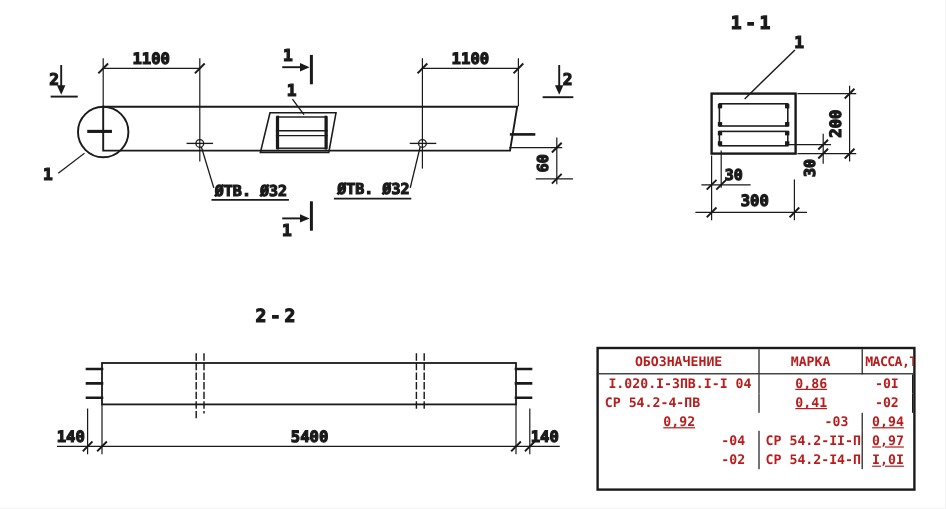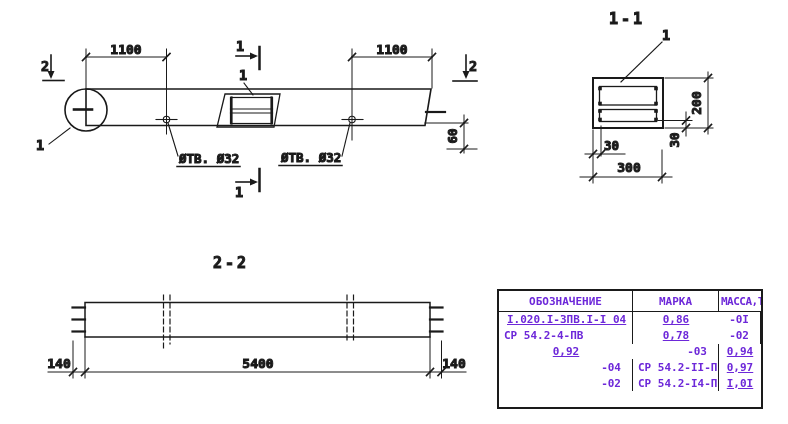--- a/index.html
+++ b/index.html
@@ -15,31 +15,31 @@
   .dim-sm{font-size:12.5px;}
   .marker{font-size:13.5px;}
   .title{font-size:15px;letter-spacing:3px;}
   .holelbl{font-size:12.5px;}
   
   .spec-table{
     position:absolute;left:497px;top:289px;width:266px;height:120px;
     border:2px solid #1a1a1a;box-sizing:border-box;
     display:grid;grid-template-columns:134px 86px 1fr;
     grid-template-rows:21px repeat(6,1fr);
-    color:#6d28d9;font-weight:bold;
+    color:#b91c1c;font-weight:bold;
   }
   .spec-table .cell{
     display:flex;align-items:center;font-size:11px;white-space:nowrap;
     overflow:hidden;box-sizing:border-box;
   }
   .c1{border-right:1.5px solid #1a1a1a;}
   .c2{border-right:1.5px solid #1a1a1a;padding-left:5px;font-size:10.5px;}
   .hdr{border-bottom:1.5px solid #1a1a1a;justify-content:center;}
   .hdr-mass{font-size:10px;letter-spacing:-0.5px;padding-left:2px;justify-content:flex-start;}
-  .desig-first{padding-left:8px;text-decoration:underline;}
+  .desig-first{padding-left:8px;}
   .desig{justify-content:flex-end;padding-right:11px;}
   .mass{justify-content:center;text-decoration:underline;}
 </style>
 </head>
 <body>
 
 <div class="canvas">
 
 <svg width="788" height="424" viewBox="0 0 788 424" stroke-linecap="square" fill="none">
 
@@ -236,21 +236,21 @@
   <div class="spec-table">
     <div class="cell c1 hdr">ОБОЗНАЧЕНИЕ</div>
     <div class="cell c2 hdr" style="justify-content:center;padding-left:0;">МАРКА</div>
     <div class="cell hdr hdr-mass">МАССА,Т</div>
 
     <div class="cell c1 desig-first">I.020.I-3ПВ.I-I 04</div>
     <div class="cell mass">0,86</div>
 
     <div class="cell c1 desig">-0I</div>
     <div class="cell c2">СР 54.2-4-ПВ</div>
-    <div class="cell mass">0,78</div>
+    <div class="cell mass">0,41</div>
 
     <div class="cell c1 desig">-02</div>
     <div class="cell mass">0,92</div>
 
     <div class="cell c1 desig">-03</div>
     <div class="cell mass">0,94</div>
 
     <div class="cell c1 desig">-04</div>
     <div class="cell c2">СР 54.2-II-ПВ</div>
     <div class="cell mass">0,97</div>

